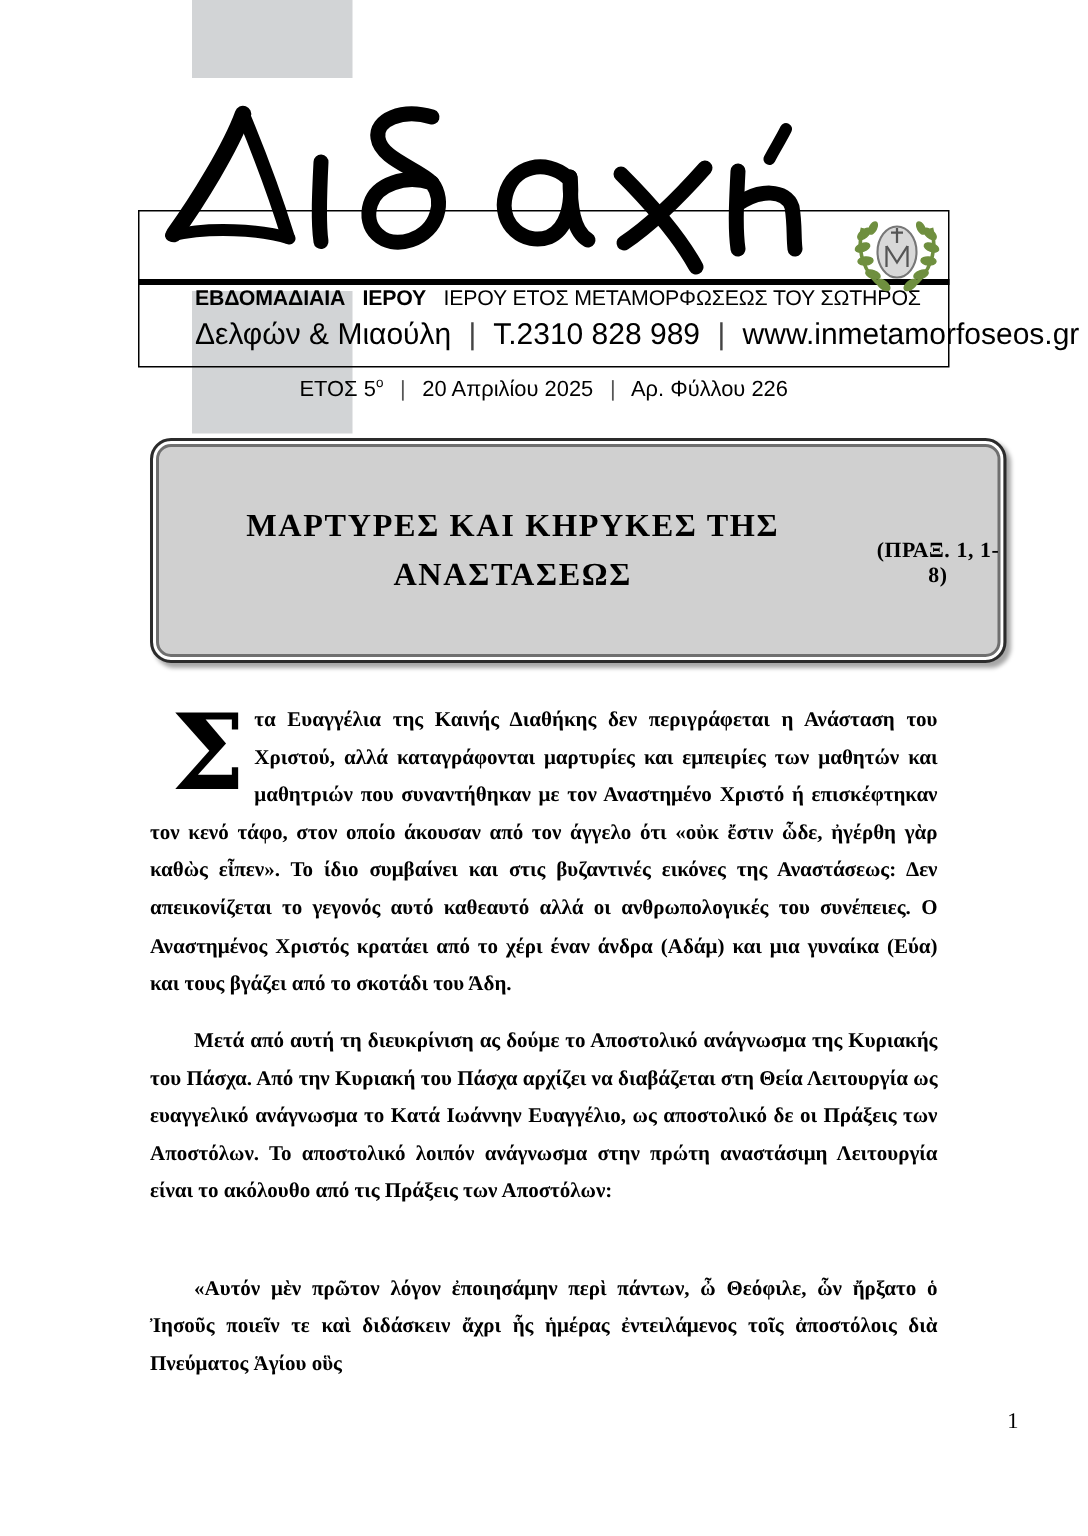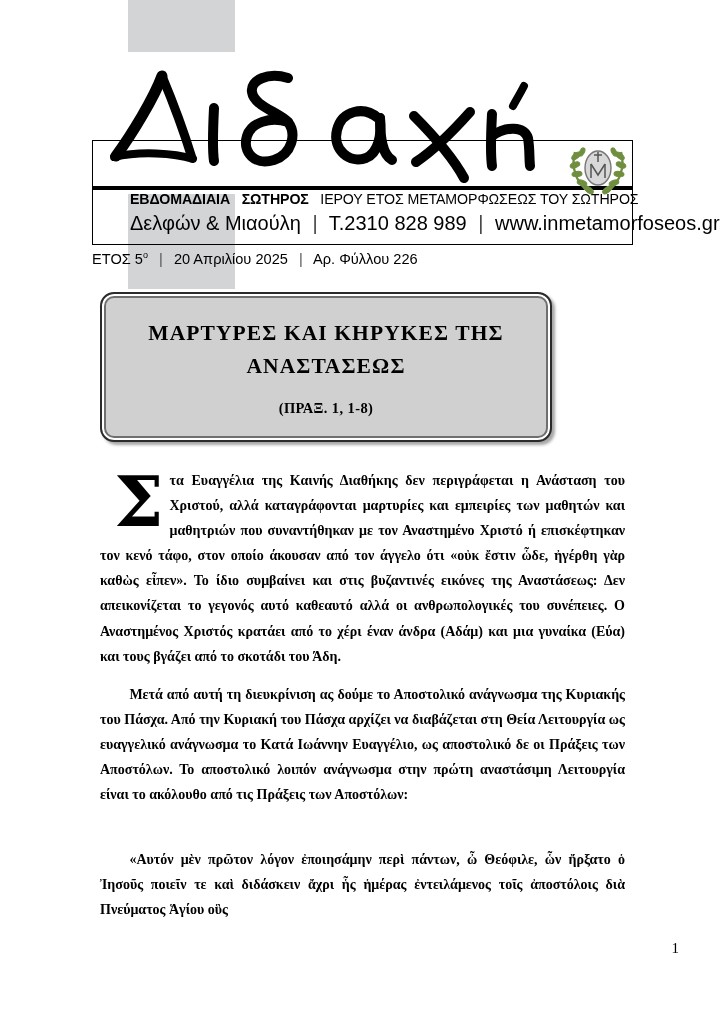--- a/index.html
+++ b/index.html
@@ -105,47 +105,47 @@
     display: inline-block;
     padding: 0 6px;
     color: #444;
   }
 
   .issue-line {
     position: absolute;
     left: 92px;
     top: 250px;
     width: 541px;
-    text-align: left;
+    text-align: center;
     font-family: "Liberation Sans", "DejaVu Sans", sans-serif;
     font-size: 14.6px;
     z-index: 4;
   }
   .issue-line sup { font-size: 9px; vertical-align: super; }
   .issue-line .vbar {
     display: inline-block;
     padding: 0 7px;
     color: #555;
   }
 
   
   .title-plaque {
     position: absolute;
     left: 100px;
     top: 292px;
-    width: 452px;
+    width: 571px;
     height: 150px;
     background: #d0d0d0;
     border: 2px solid #2b2b2b;
     border-radius: 14px;
     box-shadow: 0 0 0 2px #ffffff inset, 0 0 0 4px #6f6f6f inset,
                 3px 3px 3px rgba(0,0,0,0.35);
     box-sizing: border-box;
     display: flex;
-    flex-direction: column;
+    flex-direction: row;
     align-items: center;
     justify-content: center;
   }
   .plaque-title {
     font-family: "Liberation Serif", "DejaVu Serif", serif;
     font-weight: bold;
     font-size: 21.5px;
     letter-spacing: 1.1px;
     text-align: center;
     line-height: 1.55;
@@ -267,21 +267,21 @@
         <path d="M38 22 L38 36"></path>
         <path d="M24 22 L31 33 L38 22"></path>
       </g>
     </svg>
   </div>
 
   <div class="masthead-lines">
     <div class="line-publisher">
       <span class="bold">ΕΒΔΟΜΑΔΙΑΙΑ</span>
       <span>&nbsp;</span>
-      <span class="bold">ΣΩΤΗΡΟΣ</span>
+      <span class="bold">ΙΕΡΟΥ</span>
       <span>&nbsp;</span>
       <span>ΙΕΡΟΥ ΕΤΟΣ ΜΕΤΑΜΟΡΦΩΣΕΩΣ ΤΟΥ ΣΩΤΗΡΟΣ</span>
     </div>
     <div class="line-contact">
       <span>Δελφών &amp; Μιαούλη</span>
       <span class="sep">|</span>
       <span>Τ.2310 828 989</span>
       <span class="sep">|</span>
       <span>www.inmetamorfoseos.gr</span>
     </div>

